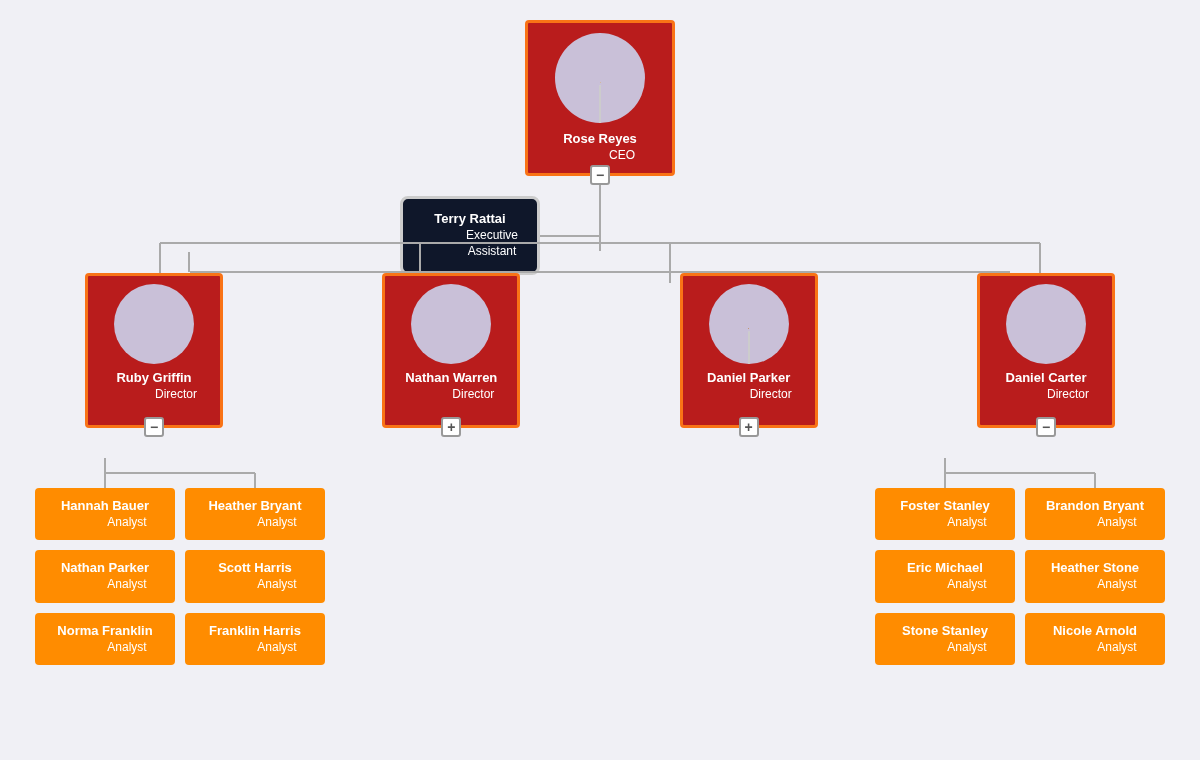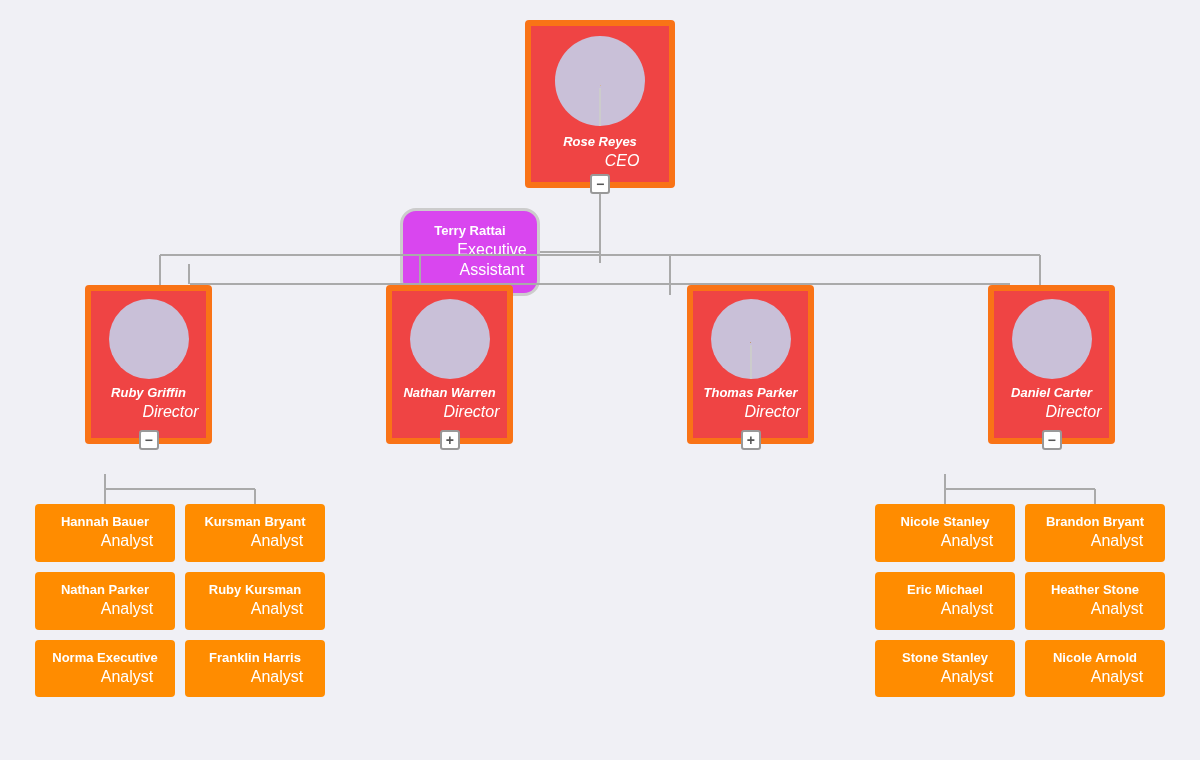--- a/index.html
+++ b/index.html
@@ -12,33 +12,32 @@
     }
 
     .org-container {
       width: 1200px;
       padding: 20px 10px;
       position: relative;
     }
 
     
     .node-purple {
-      background: #ef4444;
+      background: #b91c1c;
       color: white;
-      border: 6px solid #f97316;
+      border: 3px solid #f97316;
       border-radius: 4px;
       text-align: center;
       position: relative;
-      font-style: italic;
     }
     .node-pink {
-      background: #d946ef;
+      background: #0f172a;
       color: white;
       border: 3px solid #ccc;
-      border-radius: 16px;
+      border-radius: 8px;
       text-align: center;
       position: relative;
     }
     .node-orange {
       background: #FF8C00;
       color: white;
       border-radius: 4px;
       text-align: center;
       padding: 10px 8px;
       width: 140px;
@@ -55,37 +54,37 @@
       border-radius: 50%;
       background: #c9c0d8;
       margin: 10px auto 8px;
       overflow: hidden;
       display: flex;
       align-items: center;
       justify-content: center;
     }
 
     .node-director {
-      width: 127px;
-      padding-bottom: 16px;
+      width: 138px;
+      padding-bottom: 22px;
     }
     .node-director .avatar {
       width: 80px;
       height: 80px;
       border-radius: 50%;
       background: #c9c0d8;
       margin: 8px auto 6px;
       overflow: hidden;
       display: flex;
       align-items: center;
       justify-content: center;
     }
 
     .node-name { font-weight: bold; font-size: 13px; line-height: 1.3; }
-    .node-title { font-size: 16px; line-height: 1.3; margin-left: 44px; }
+    .node-title { font-size: 12px; line-height: 1.3; margin-left: 44px; }
 
     .toggle-btn {
       position: absolute;
       bottom: -12px;
       left: 50%;
       transform: translateX(-50%);
       width: 20px;
       height: 20px;
       background: white;
       border: 2px solid #999;
@@ -319,21 +318,21 @@
           </div>
 
           <div class="director-col">
             <div class="node-purple node-director">
               <div class="avatar avatar-thomas">
                 <div class="person-figure thomas-fig">
                   <div class="person-head"></div>
                   <div class="person-body"></div>
                 </div>
               </div>
-              <div class="node-name">Thomas Parker</div>
+              <div class="node-name">Daniel Parker</div>
               <div class="node-title">Director</div>
               <div class="toggle-btn">+</div>
             </div>
           </div>
 
           <div class="director-col">
             <div class="node-purple node-director">
               <div class="avatar avatar-daniel">
                 <div class="person-figure daniel-fig">
                   <div class="person-head"></div>
@@ -365,32 +364,32 @@
           <div class="analyst-subcol">
             <div class="node-orange">
               <div class="node-name">Hannah Bauer</div>
               <div class="node-title">Analyst</div>
             </div>
             <div class="node-orange">
               <div class="node-name">Nathan Parker</div>
               <div class="node-title">Analyst</div>
             </div>
             <div class="node-orange">
-              <div class="node-name">Norma Executive</div>
+              <div class="node-name">Norma Franklin</div>
               <div class="node-title">Analyst</div>
             </div>
           </div>
 
           <div class="analyst-subcol">
             <div class="node-orange">
-              <div class="node-name">Kursman Bryant</div>
-              <div class="node-title">Analyst</div>
-            </div>
-            <div class="node-orange">
-              <div class="node-name">Ruby Kursman</div>
+              <div class="node-name">Heather Bryant</div>
+              <div class="node-title">Analyst</div>
+            </div>
+            <div class="node-orange">
+              <div class="node-name">Scott Harris</div>
               <div class="node-title">Analyst</div>
             </div>
             <div class="node-orange">
               <div class="node-name">Franklin Harris</div>
               <div class="node-title">Analyst</div>
             </div>
           </div>
         </div>
       </div>
 
@@ -401,21 +400,21 @@
         <svg style="width:300px; height:30px;">
           <line x1="75" y1="0" x2="75" y2="15" stroke="#aaa" stroke-width="2"></line>
           <line x1="75" y1="15" x2="225" y2="15" stroke="#aaa" stroke-width="2"></line>
           <line x1="75" y1="15" x2="75" y2="30" stroke="#aaa" stroke-width="2"></line>
           <line x1="225" y1="15" x2="225" y2="30" stroke="#aaa" stroke-width="2"></line>
         </svg>
         <div class="analysts-pair">
 
           <div class="analyst-subcol">
             <div class="node-orange">
-              <div class="node-name">Nicole Stanley</div>
+              <div class="node-name">Foster Stanley</div>
               <div class="node-title">Analyst</div>
             </div>
             <div class="node-orange">
               <div class="node-name">Eric Michael</div>
               <div class="node-title">Analyst</div>
             </div>
             <div class="node-orange">
               <div class="node-name">Stone Stanley</div>
               <div class="node-title">Analyst</div>
             </div>

